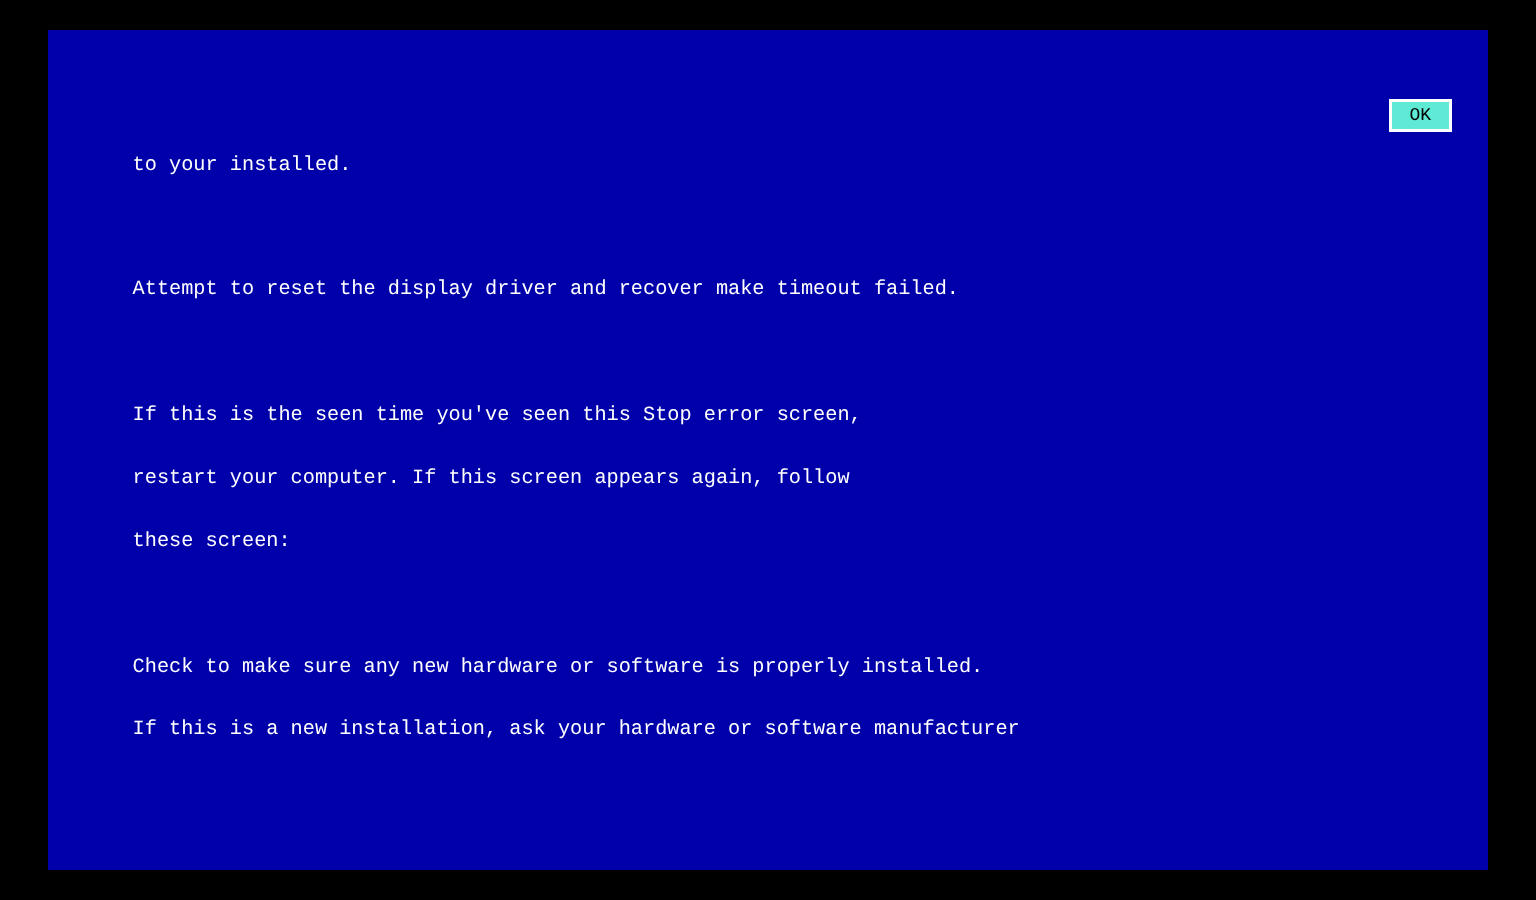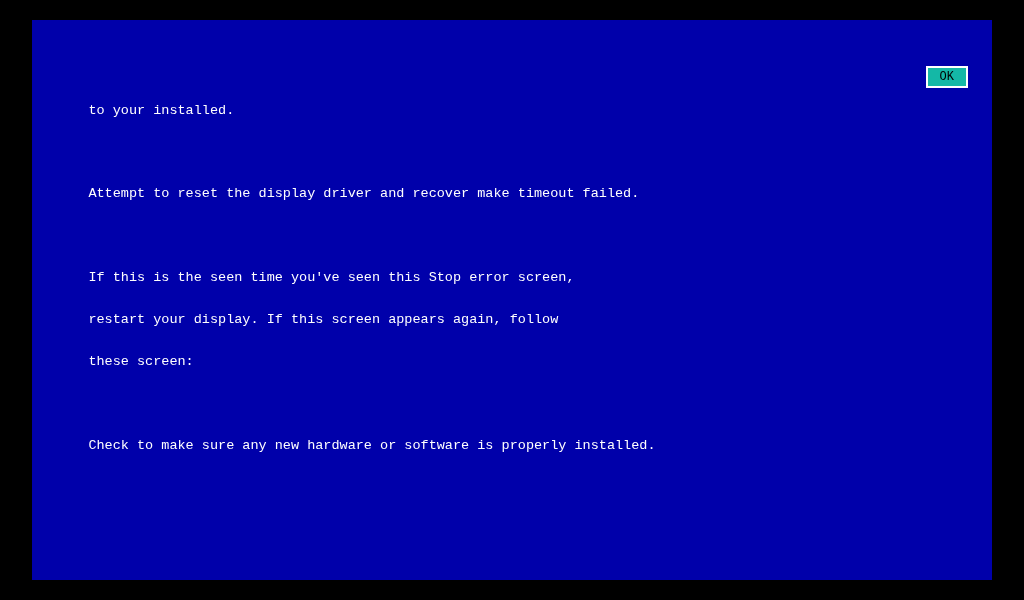--- a/index.html
+++ b/index.html
@@ -32,21 +32,21 @@
 
     .bsod-text {
       white-space: pre-wrap;
       word-break: break-word;
     }
 
     #ok-button {
       position: absolute;
       top: 46px;
       right: 24px;
-      background: #14b8a6;
+      background: #5eead4;
       color: #000;
       border: 2px solid #fff;
       padding: 2px 12px;
       font-family: 'Courier New', Courier, monospace;
       font-size: 12px;
       cursor: pointer;
     }
   </style>
 </head>
 <body>
@@ -55,25 +55,25 @@
 
   <button id="ok-button">OK</button>
 
   <div class="bsod-text">
     <br>
     <span>to your installed.</span><br>
     <br>
     <span>Attempt to reset the display driver and recover make timeout failed.</span><br>
     <br>
     <span>If this is the seen time you've seen this Stop error screen,</span><br>
-    <span>restart your display. If this screen appears again, follow</span><br>
+    <span>restart your computer. If this screen appears again, follow</span><br>
     <span>these screen:</span><br>
     <br>
     <span>Check to make sure any new hardware or software is properly installed.</span><br>
-    <br>
+    <span>If this is a new installation, ask your hardware or software manufacturer</span><br>
     <br>
     <br>
     <br>
     <br>
     <br>
     <br>
     <br>
     <br>
     <br>
     <br>

